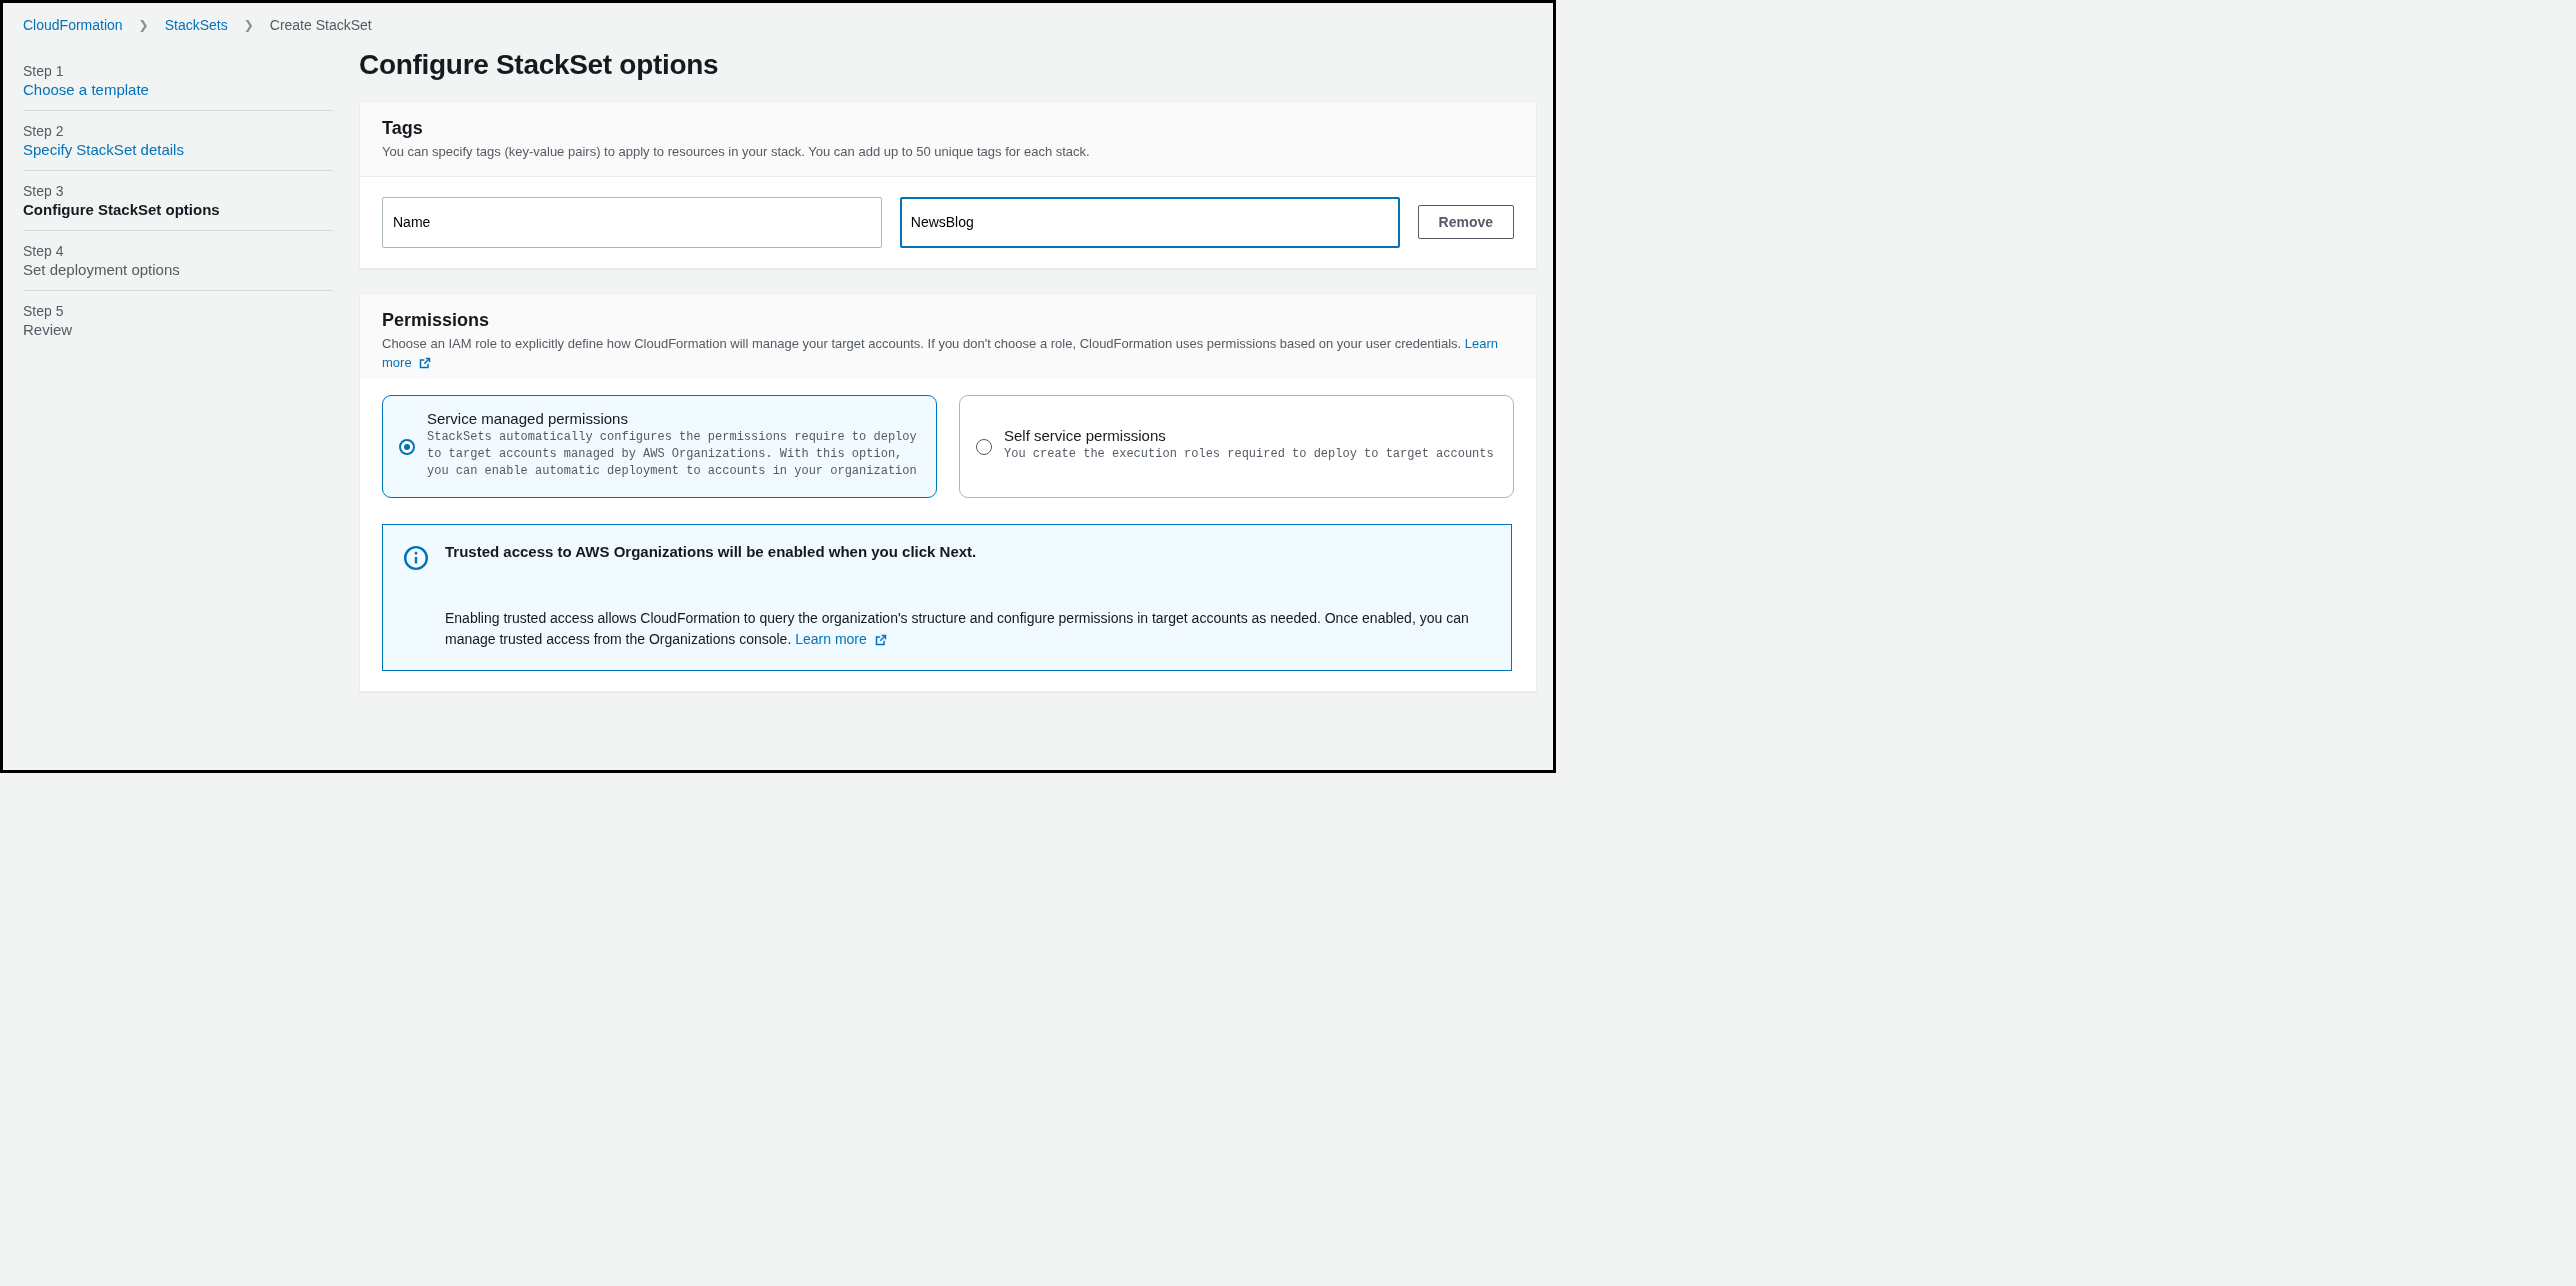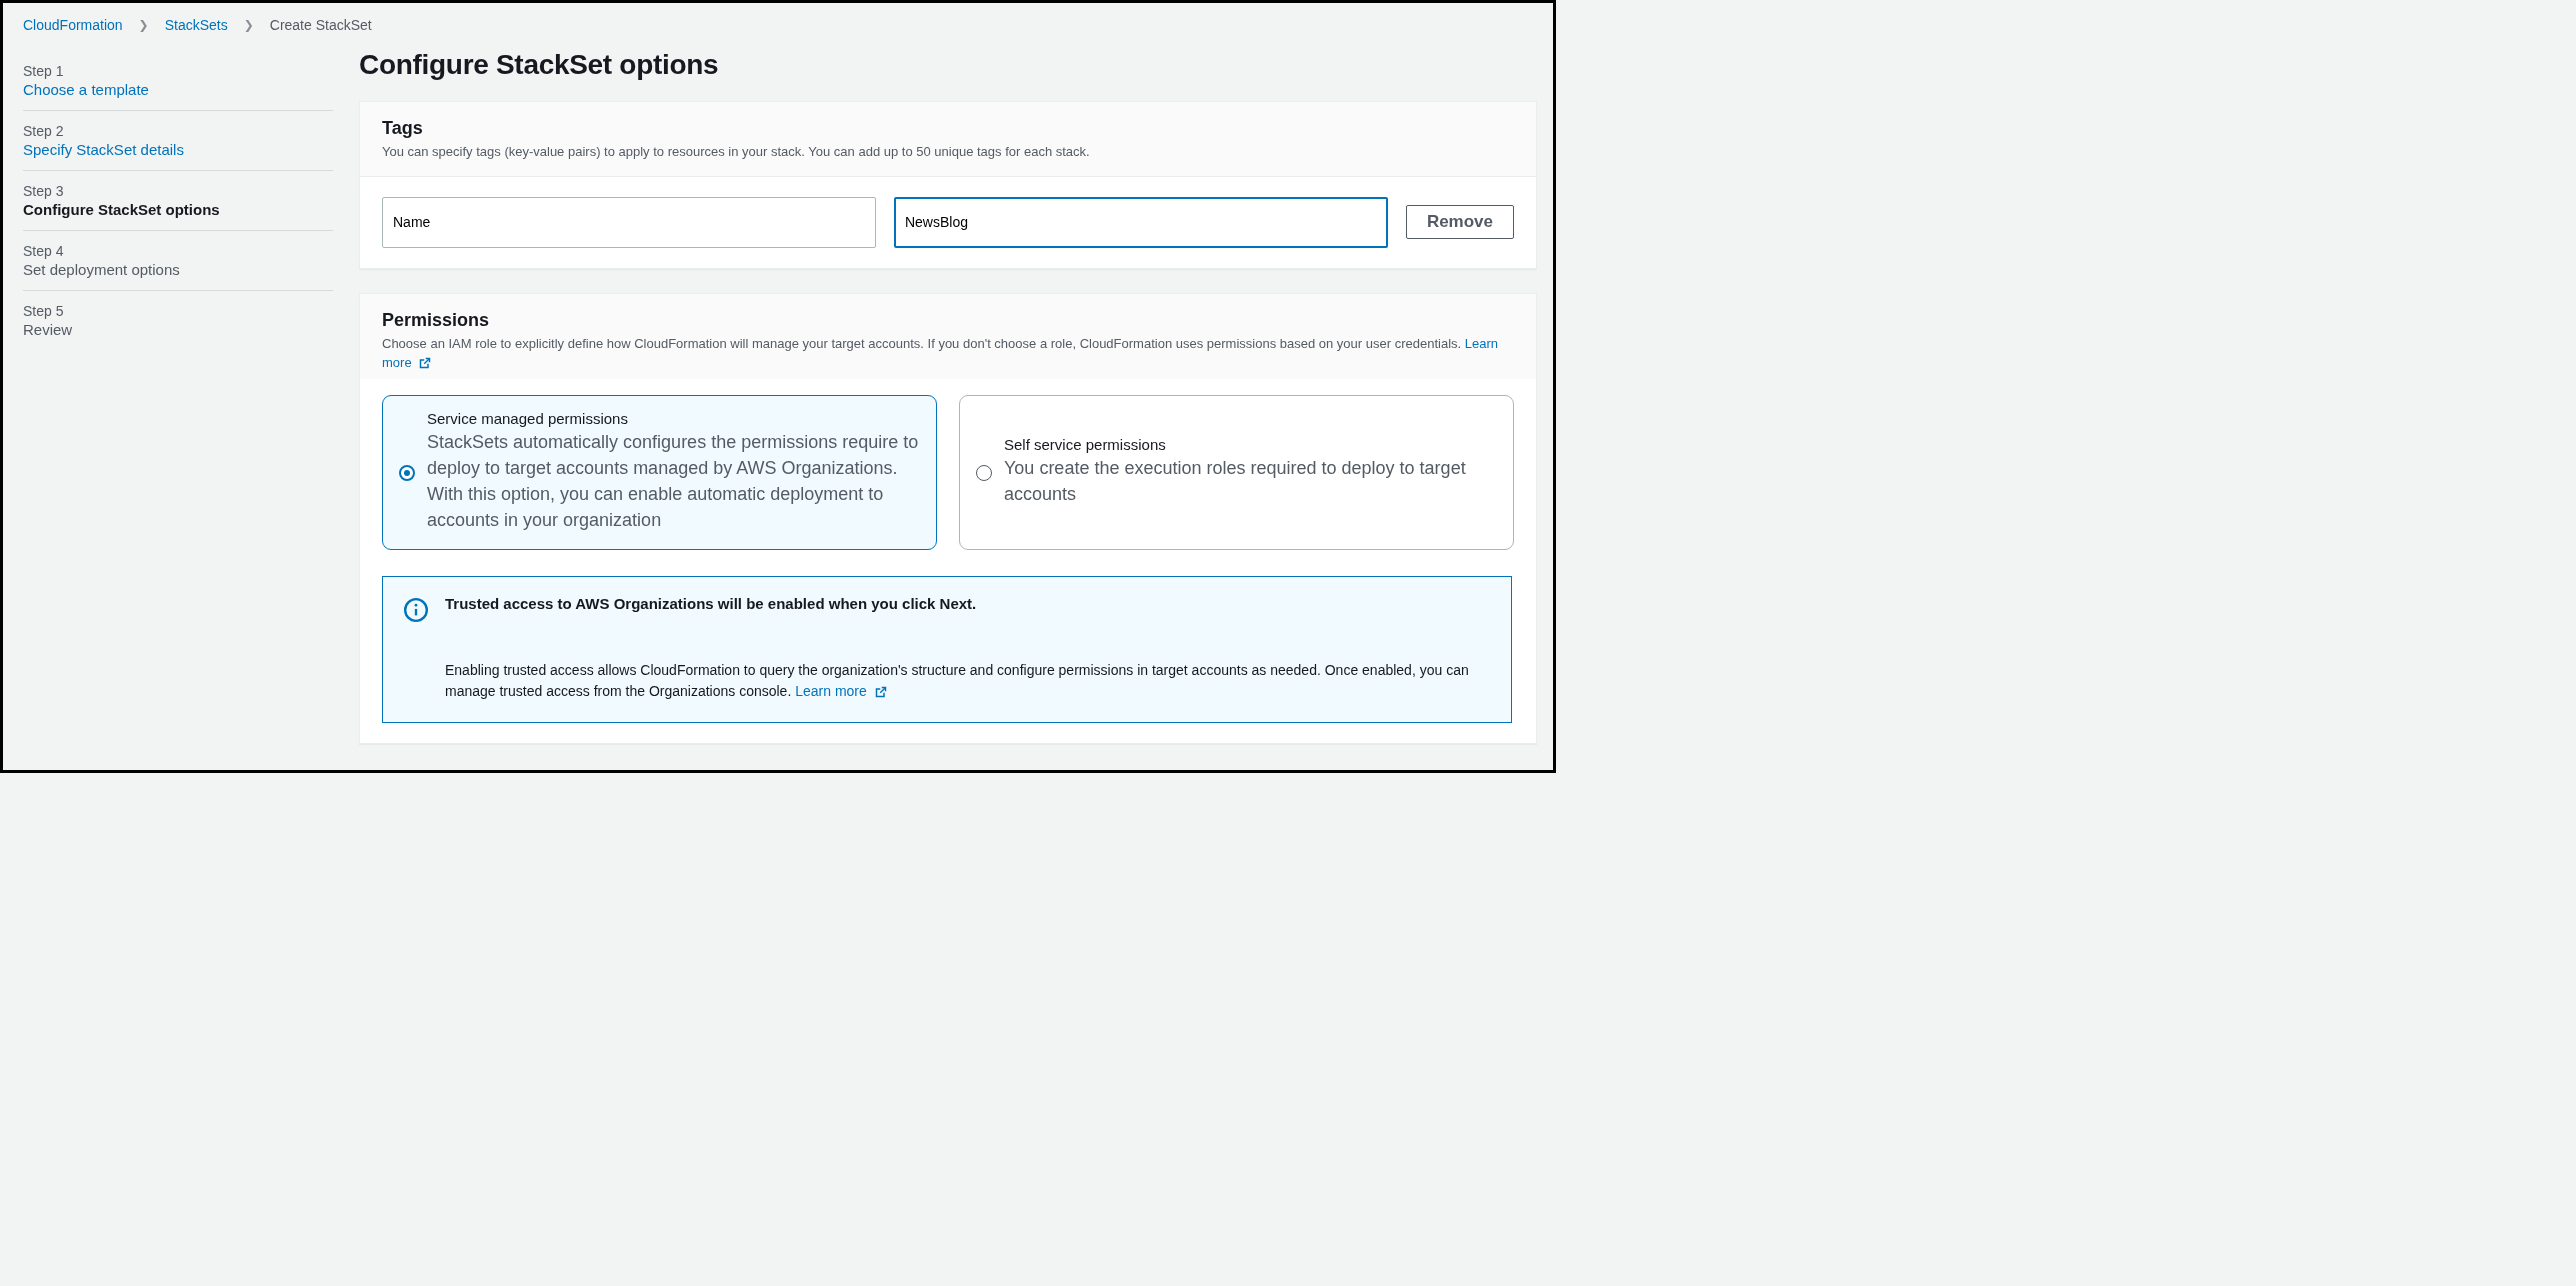--- a/index.html
+++ b/index.html
@@ -63,21 +63,21 @@
     font-family:inherit;
     background:#fff;
   }
   .tag-input.focused { border:2px solid #0073bb; padding:0 9px; }
   .btn {
     height:34px;
     padding:0 20px;
     background:#fff;
     border:1px solid #545b64;
     border-radius:2px;
-    font-size:17px;
+    font-size:14px;
     font-weight:700;
     color:#545b64;
     cursor:pointer;
   }
 
   
   .radio-row { display:flex; gap:22px; }
   .radio-tile {
     flex:1;
     border:1px solid #aab7b8;
@@ -96,21 +96,21 @@
   .radio-circle {
     width:16px; height:16px; border-radius:50%;
     border:1px solid #545b64; margin-top:3px; flex:none; position:relative; background:#fff;
   }
   .radio-tile.selected .radio-circle { border:2px solid #0073bb; width:16px; height:16px; }
   .radio-tile.selected .radio-circle::after {
     content:""; position:absolute; width:6px; height:6px; background:#0073bb; border-radius:50%;
     top:50%; left:50%; transform:translate(-50%,-50%);
   }
   .radio-title { font-size:15px; color:#16191f; margin-bottom:2px; }
-  .radio-desc  { font-size:18px; color:#545b64; line-height:1.45; }
+  .radio-desc  { font-size:12px; color:#545b64; line-height:1.45;font-family:Liberation Mono, monospace; }
 
   
   .alert {
     border:1px solid #0073bb;
     background:#f1faff;
     padding:18px 20px;
     display:flex;
     gap:16px;
     margin-top:26px;
     margin-right:2px;

